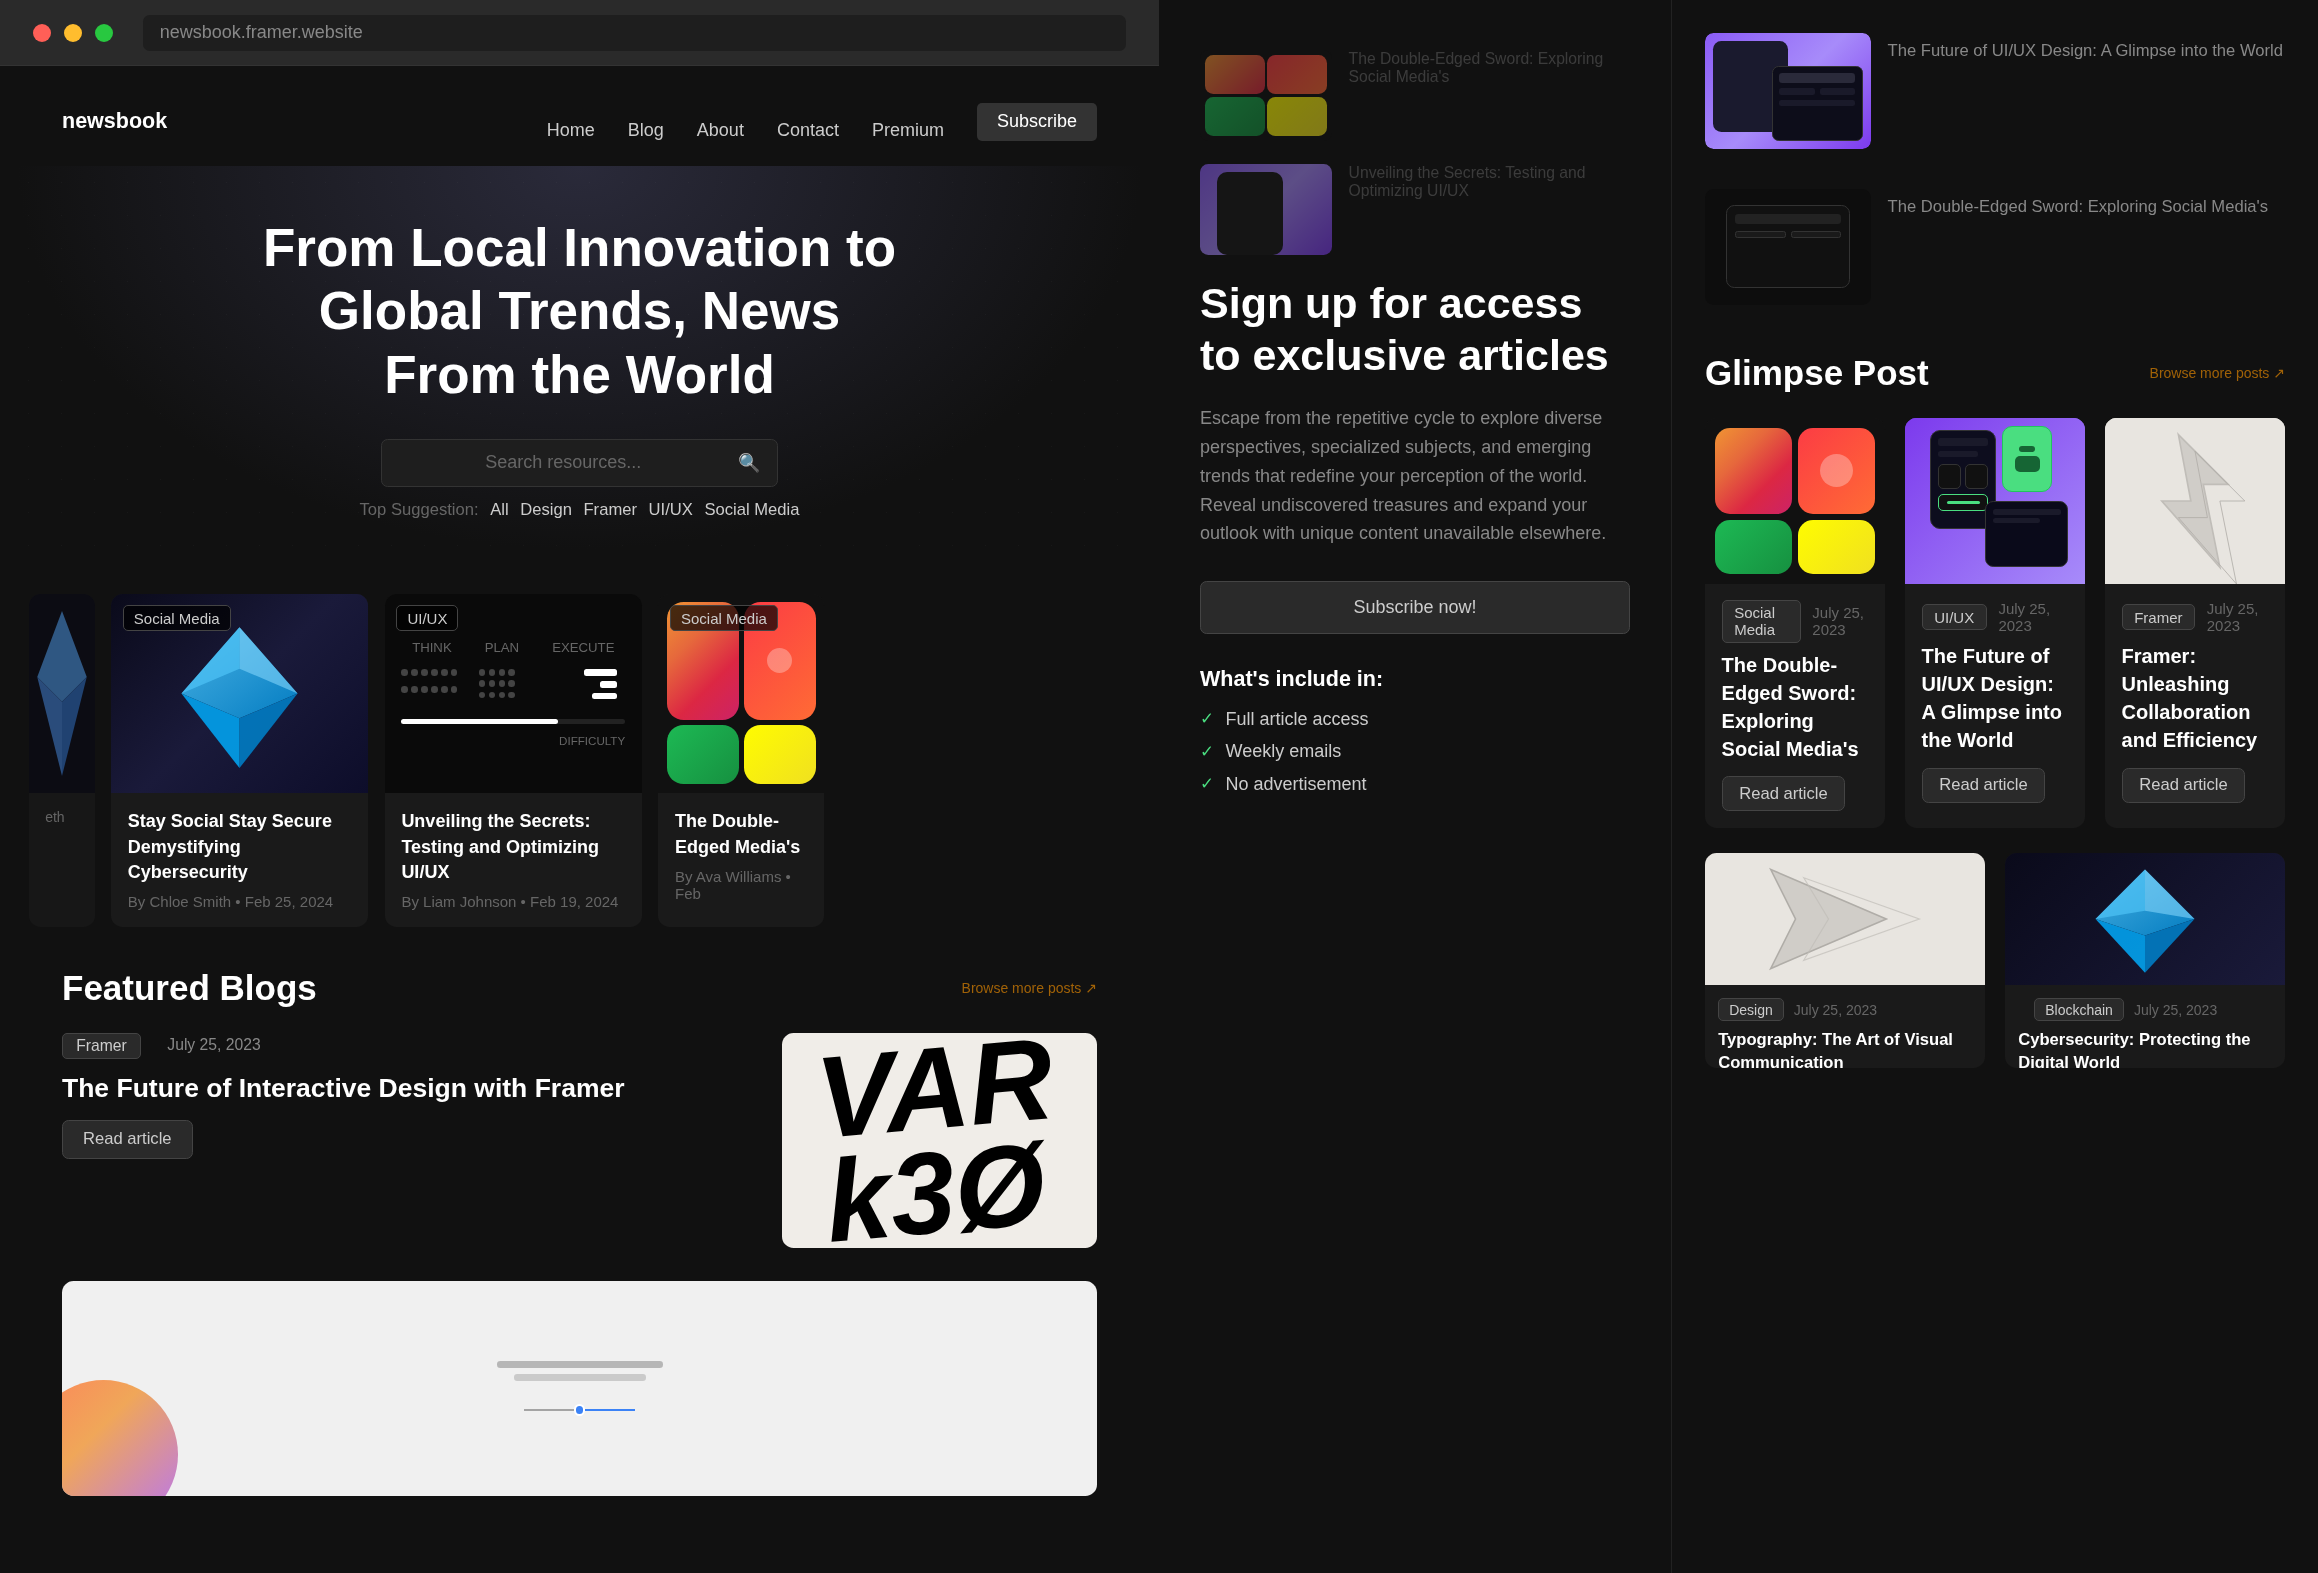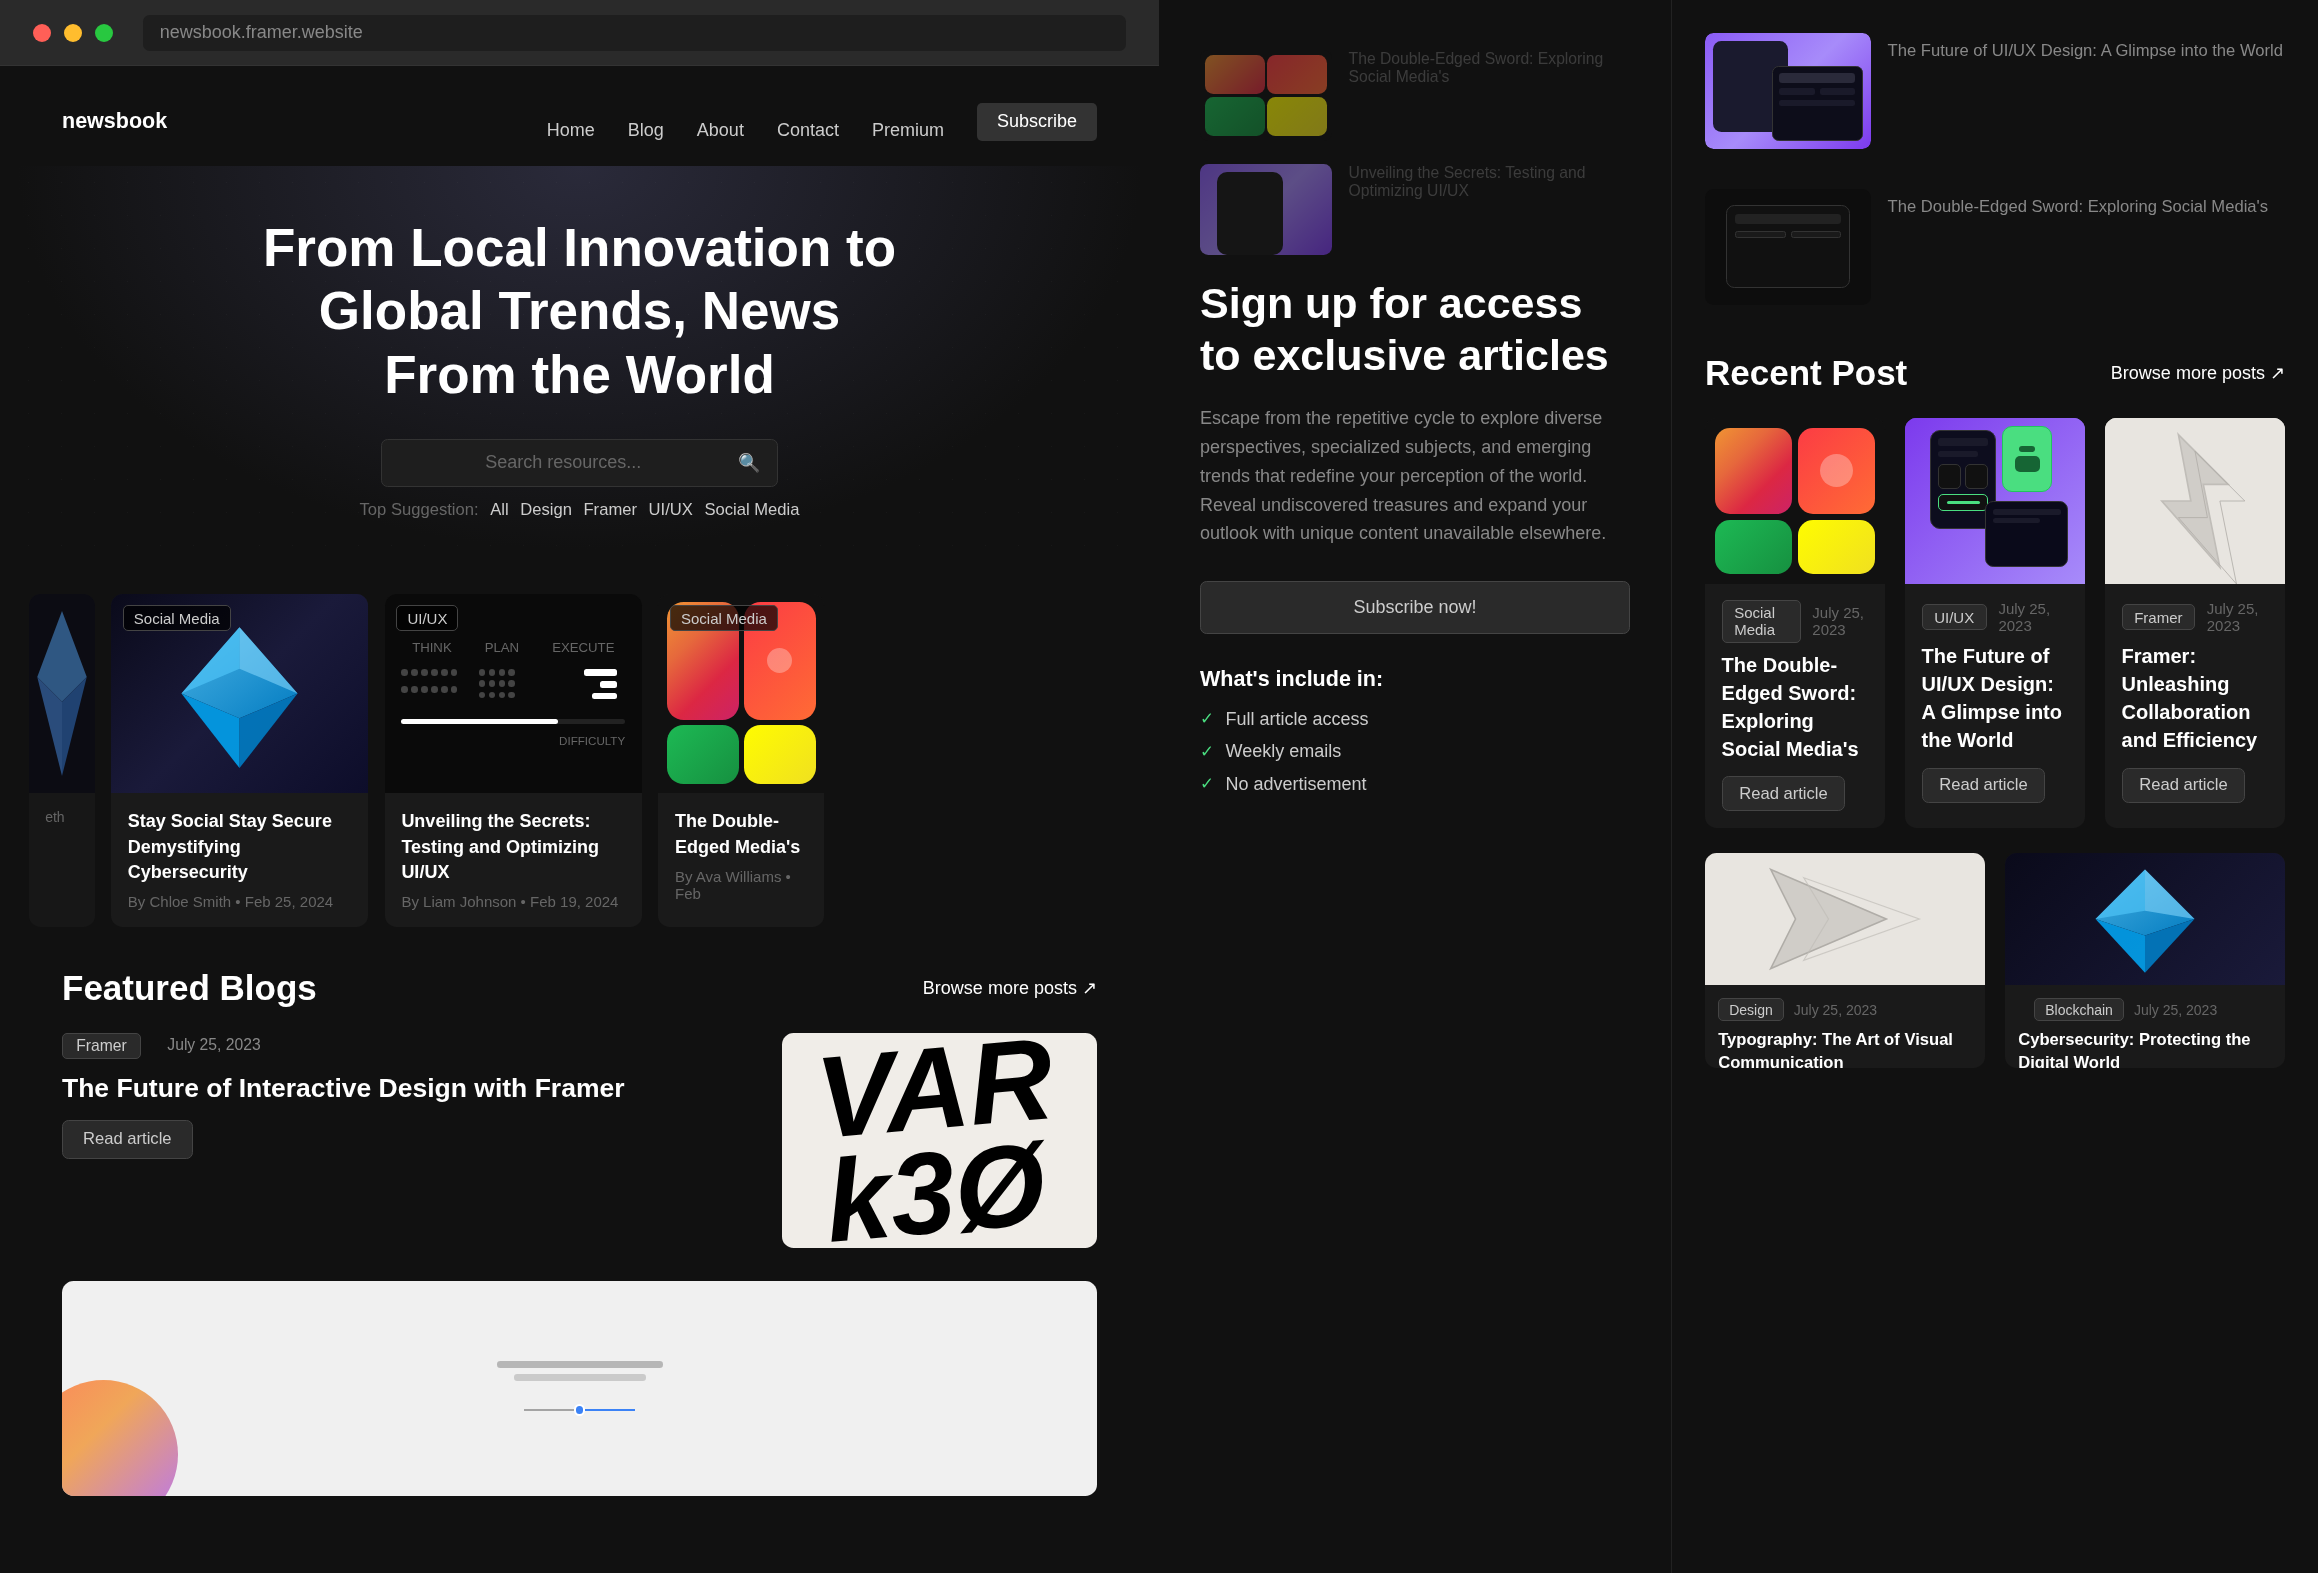--- a/index.html
+++ b/index.html
@@ -239,22 +239,22 @@
       display: flex;
       justify-content: space-between;
       align-items: center;
       margin-bottom: 25px;
     }
     .section-title {
       font-size: 35px;
       font-weight: 700;
     }
     .browse-link {
-      font-size: 18px;
-      color: #ffffff;
+      font-size: 14px;
+      color: #a16207;
       cursor: pointer;
       display: flex;
       align-items: center;
       gap: 5px;
       text-align: right;
     }
     .featured-content {
       display: flex;
       gap: 33px;
     }
@@ -853,21 +853,21 @@
           </div>
         </div>
         <div style="flex:1;padding:8.3px 0;">
           <div style="font-size:16.6px;color:#888;margin-bottom:6.6px;font-weight:500;">The Double-Edged Sword: Exploring Social Media's</div>
         </div>
       </div>
     </div>
 
     <div class="recent-posts">
       <div class="recent-header">
-        <h2 class="recent-title">Recent Post</h2>
+        <h2 class="recent-title">Glimpse Post</h2>
         <div class="browse-link">Browse more posts ↗</div>
       </div>
 
       <div class="recent-grid">
 
         <div class="recent-card">
           <div class="recent-card-img">
             <div style="background:#111;width:100%;height:100%;display:grid;grid-template-columns:1fr 1fr;gap:6.6px;padding:10px;">
               <div style="border-radius:15px;background:linear-gradient(135deg,#f09433,#e6683c,#dc2743,#cc2366)"></div>
               <div style="border-radius:15px;background:linear-gradient(135deg,#fc3c44,#ff6b35);display:flex;align-items:center;justify-content:center;">

